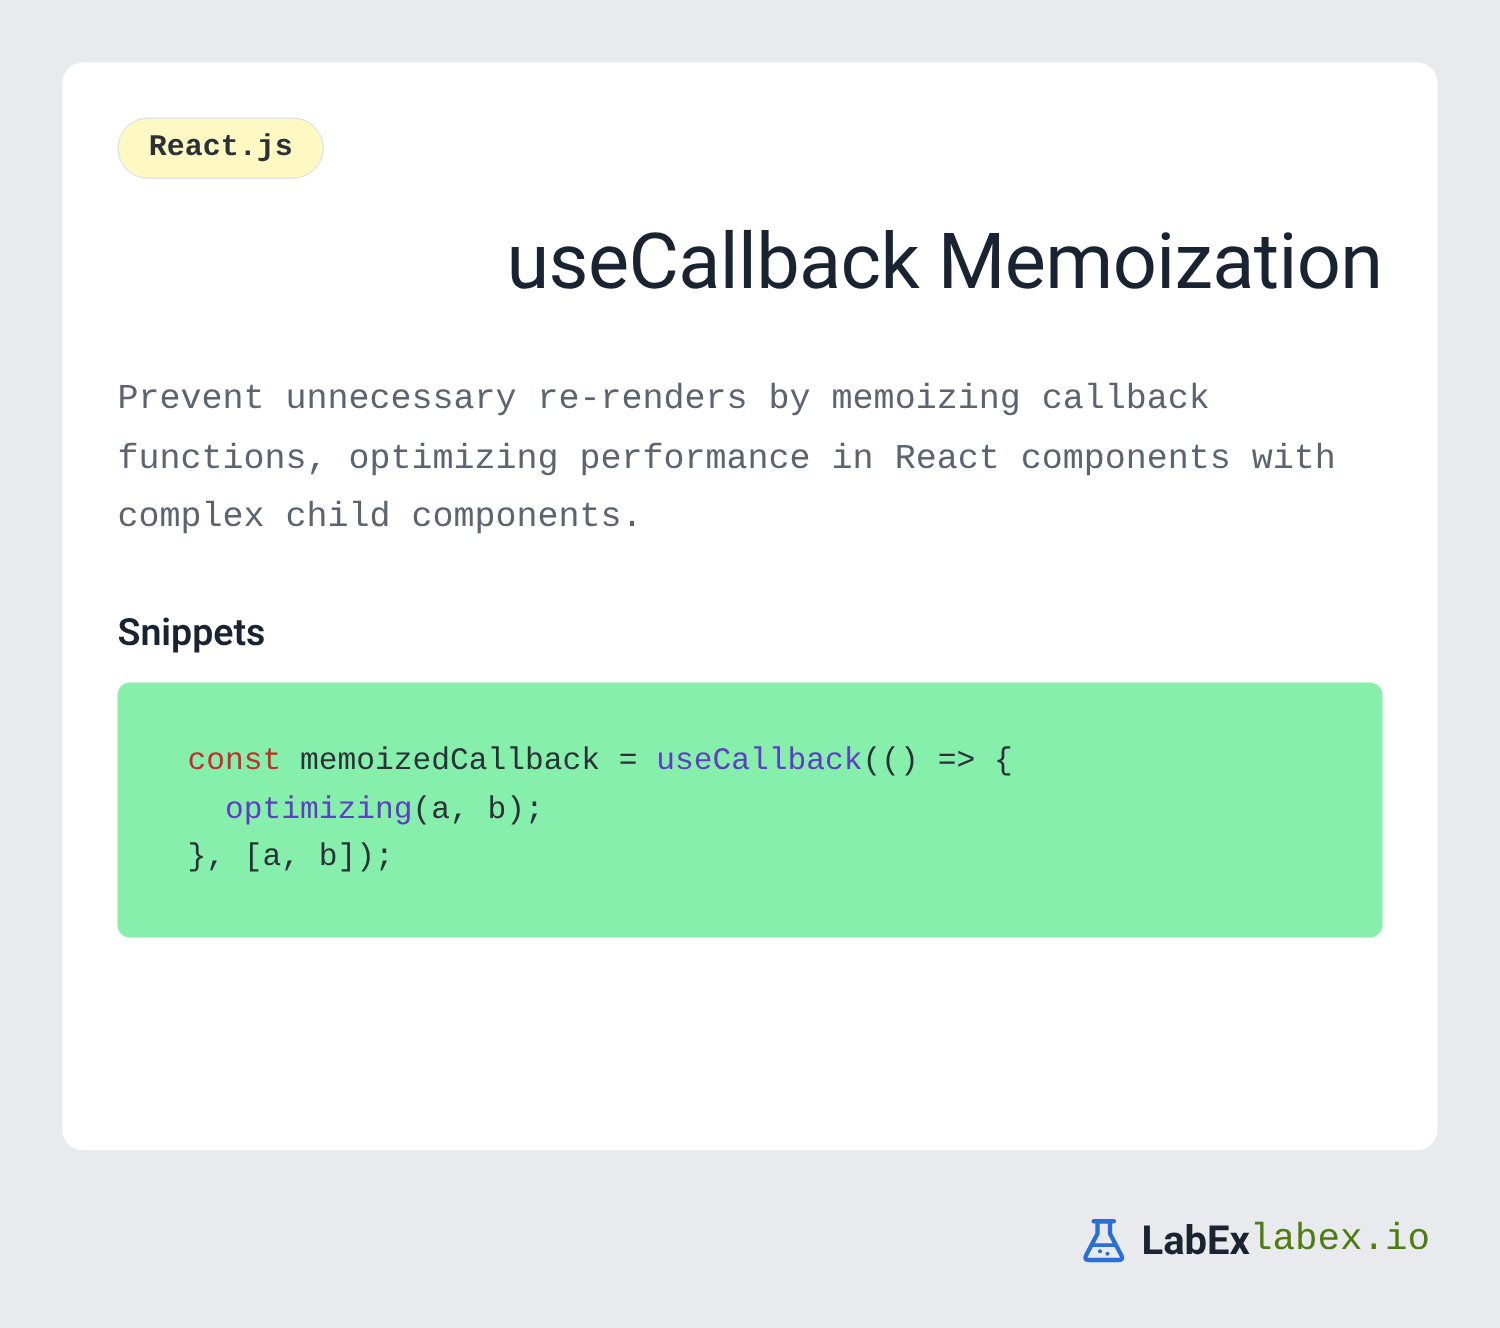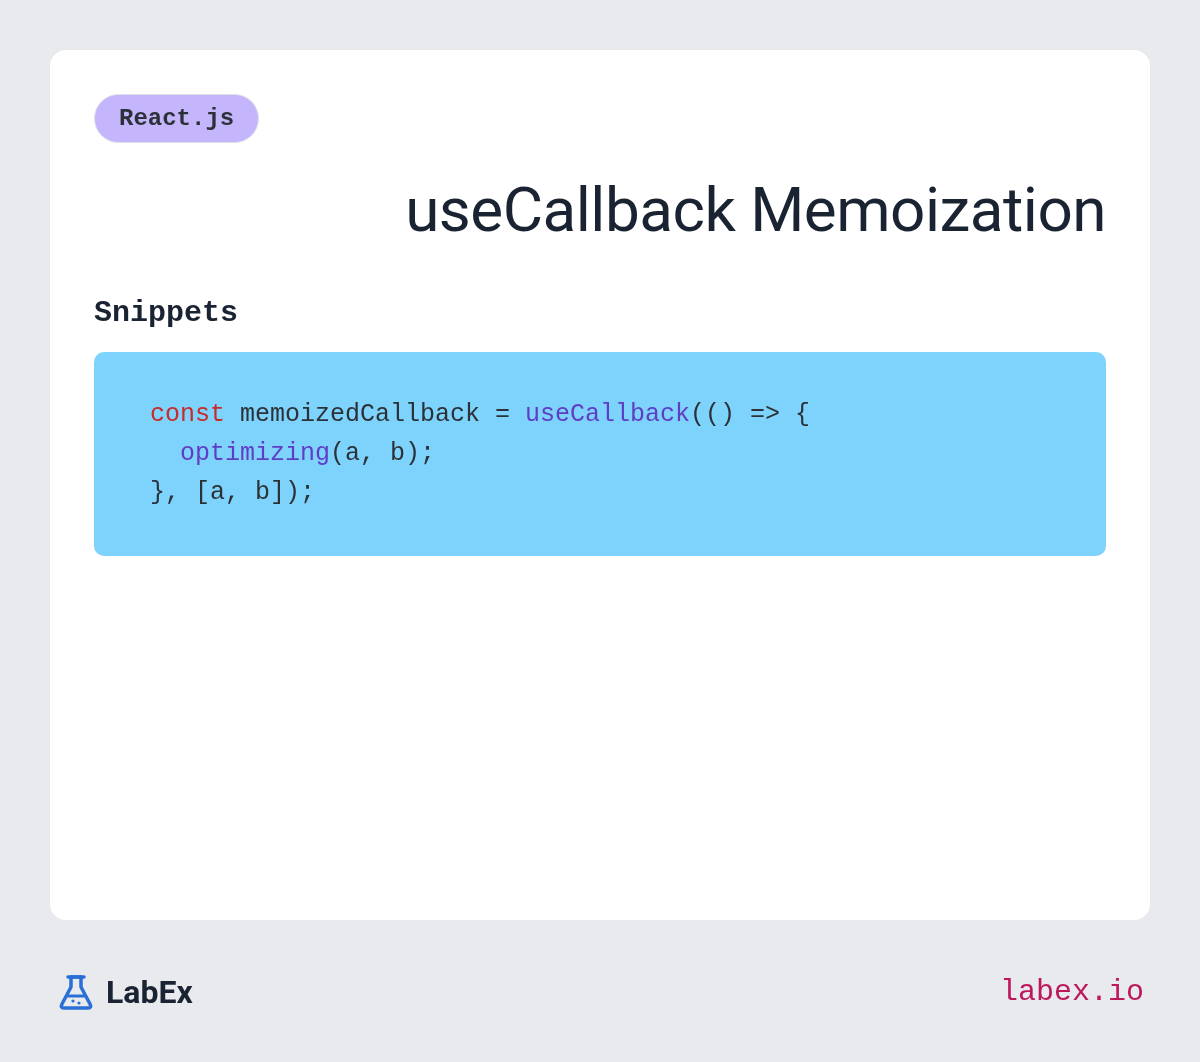--- a/index.html
+++ b/index.html
@@ -22,21 +22,21 @@
       background-color: #ffffff;
       border-radius: 16px;
       padding: 44px 44px 60px 44px;
       flex: 1;
       display: flex;
       flex-direction: column;
     }
 
     .tag {
       display: inline-block;
-      background-color: #c4b5fd;
+      background-color: #fef9c3;
       border: 1px solid #dde1e6;
       border-radius: 999px;
       padding: 10px 24px;
       font-family: "SFMono-Regular", Consolas, "Liberation Mono", Menlo, monospace;
       font-size: 24px;
       font-weight: 600;
       color: #2c3137;
       width: fit-content;
       margin-bottom: 30px;
     }
@@ -56,25 +56,24 @@
       line-height: 1.7;
       color: #5c6470;
       margin-bottom: 50px;
     }
 
     .section-heading {
       font-size: 30px;
       font-weight: 600;
       color: #1a2332;
       margin-bottom: 22px;
-      font-family: Liberation Mono, monospace;
     }
 
     .code-block {
-      background-color: #7dd3fc;
+      background-color: #86efac;
       border-radius: 10px;
       padding: 44px 56px;
       font-family: "SFMono-Regular", Consolas, "Liberation Mono", Menlo, monospace;
       font-size: 25px;
       line-height: 1.55;
       color: #2c3137;
       white-space: pre;
     }
 
     .code-keyword {
@@ -82,21 +81,21 @@
     }
     .code-function {
       color: #5f3dc4;
     }
     .code-text {
       color: #2c3137;
     }
 
     .footer {
       display: flex;
-      justify-content: space-between;
+      justify-content: flex-end;
       align-items: center;
       margin-top: 52px;
       padding: 0 6px;
     }
 
     .logo {
       display: flex;
       align-items: center;
       gap: 10px;
     }
@@ -108,29 +107,30 @@
 
     .logo-text {
       font-size: 32px;
       font-weight: 700;
       color: #1a2332;
     }
 
     .site-url {
       font-family: "SFMono-Regular", Consolas, "Liberation Mono", Menlo, monospace;
       font-size: 30px;
-      color: #be185d;
+      color: #4d7c0f;
     }
   </style>
 </head>
 <body>
 
 <div class="card">
   <div class="tag">React.js</div>
   <h1 class="title">useCallback Memoization</h1>
+  <p class="description">Prevent unnecessary re-renders by memoizing callback functions, optimizing performance in React components with complex child components.</p>
   <h2 class="section-heading">Snippets</h2>
   <div class="code-block" id="code-container"><span class="code-keyword">const </span><span class="code-text">memoizedCallback = </span><span class="code-function">useCallback</span><span class="code-text">(() =&gt; {
   </span><span class="code-function">optimizing</span><span class="code-text">(a, b);
 }, [a, b]);</span></div>
 </div>
 
 <div class="footer">
   <div class="logo">
     <span class="logo-icon">
       <svg viewBox="0 0 40 40" width="40" height="40">

